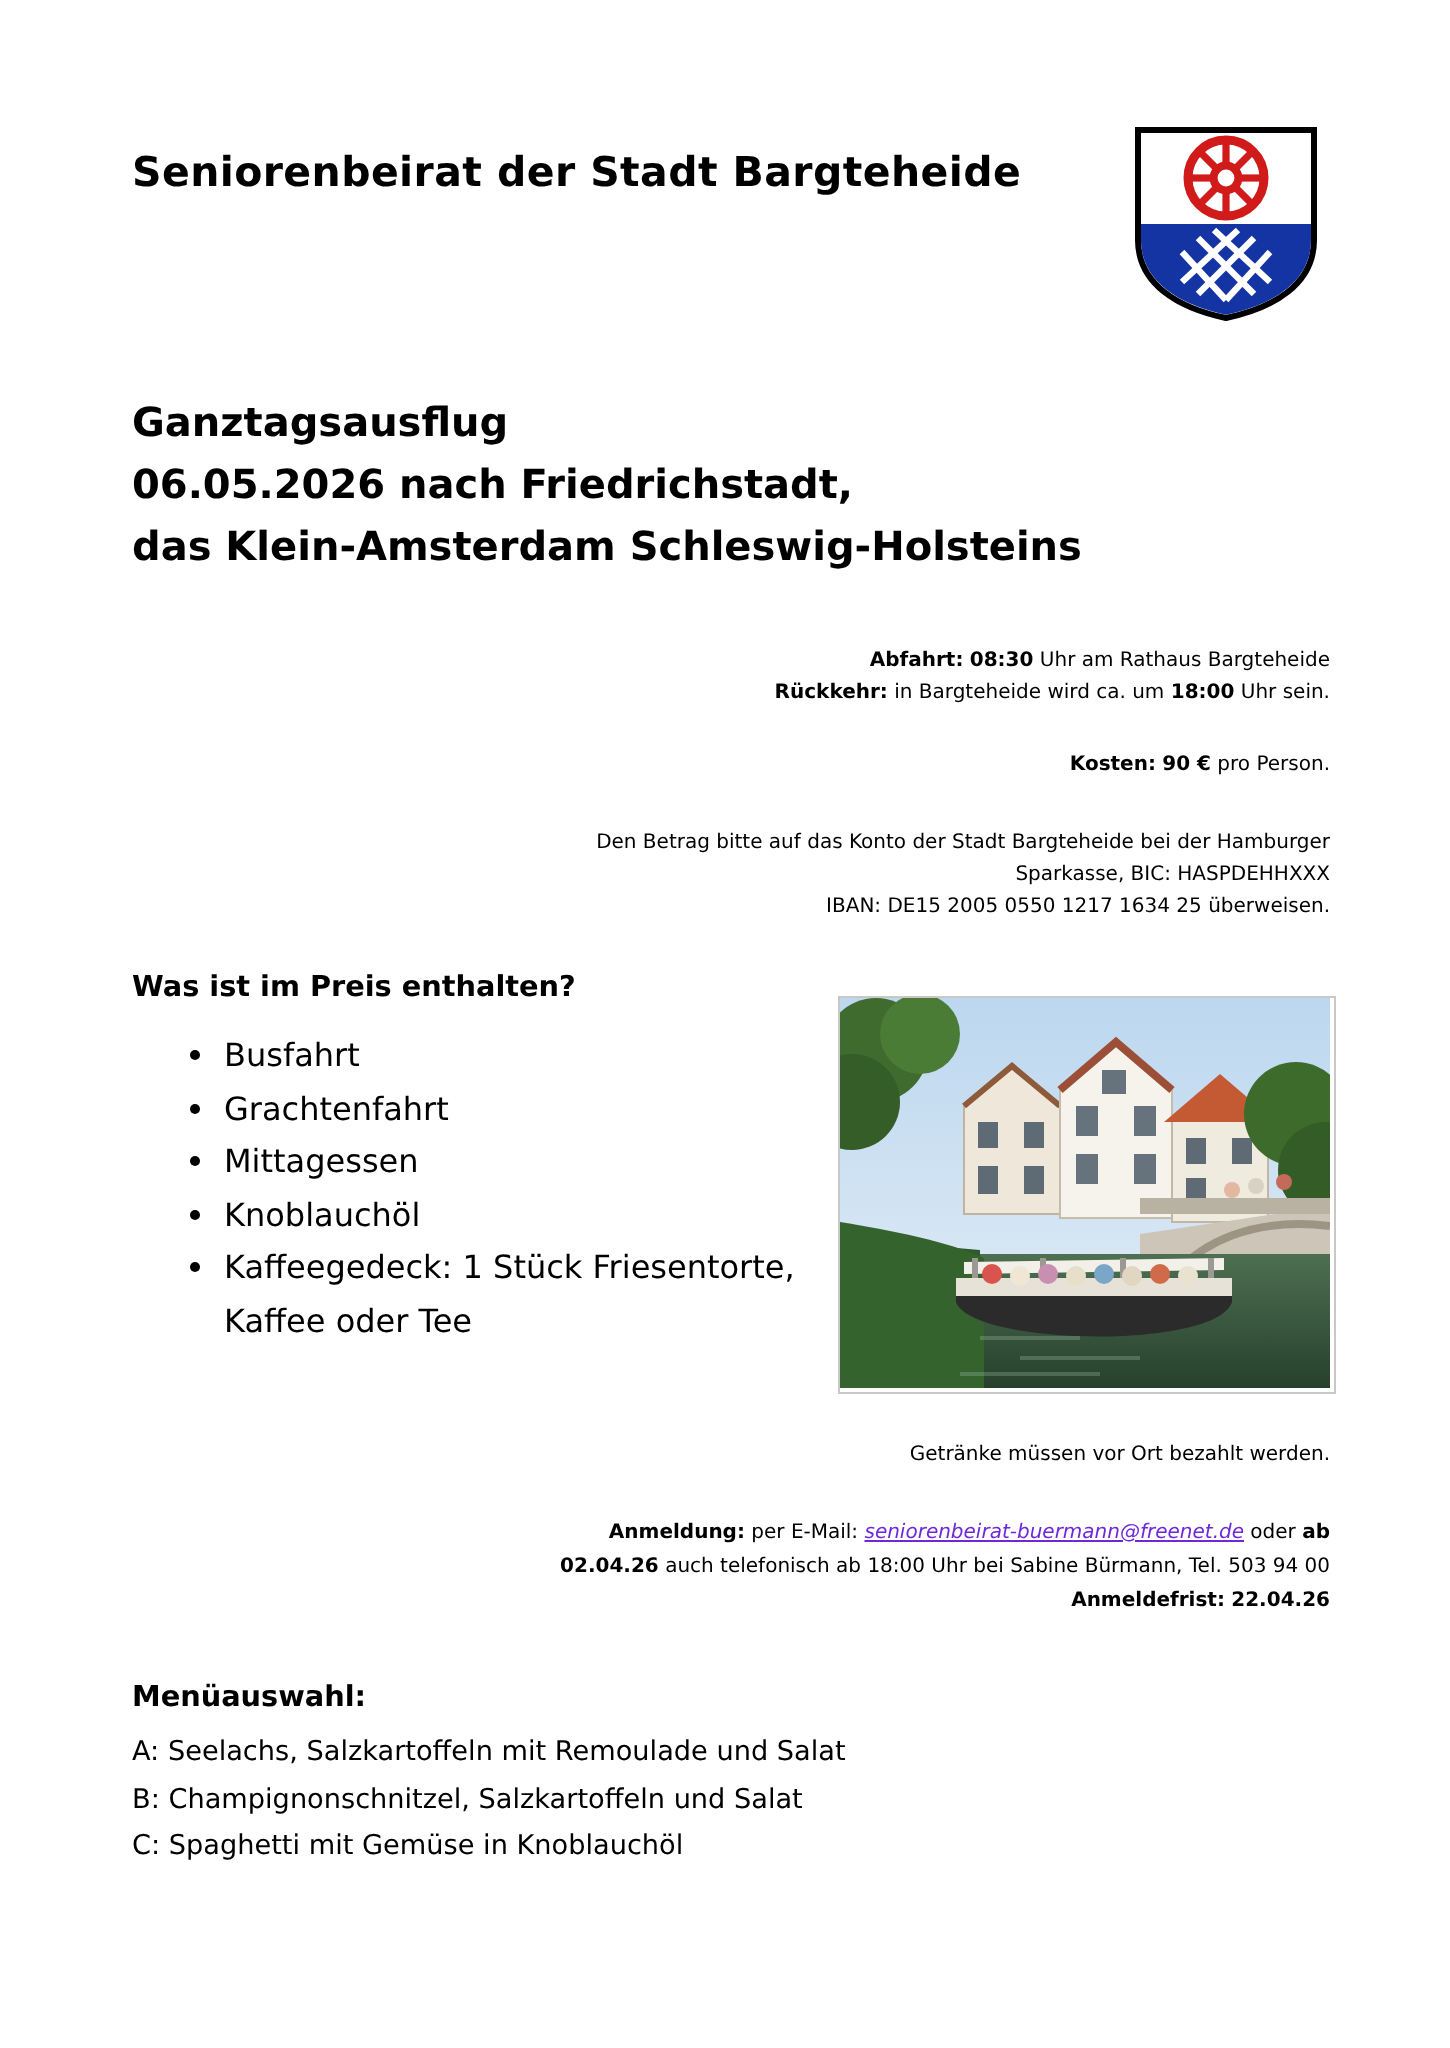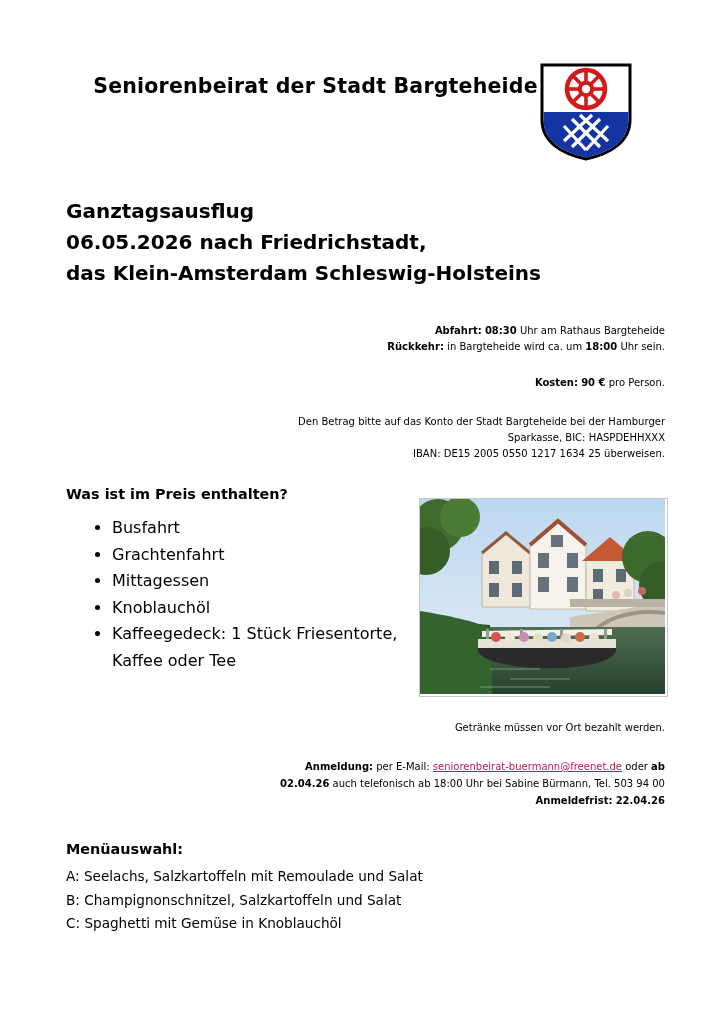--- a/index.html
+++ b/index.html
@@ -18,21 +18,21 @@
   .page {
     position: relative;
     width: 725px;
     height: 1024px;
     box-sizing: border-box;
     padding: 62px 60px 0 66px;
   }
   .header-row {
     display: flex;
     align-items: flex-start;
-    justify-content: center;
+    justify-content: space-between;
   }
   .org-title {
     font-size: 20.5px;
     font-weight: bold;
     letter-spacing: 0.2px;
     line-height: 1.2;
     margin-top: 12px;
     white-space: nowrap;
   }
   
@@ -85,22 +85,23 @@
     width: 247px;
     height: 197px;
     border: 1px solid #c8c8c8;
     overflow: hidden;
   }
   .photo svg { display:block; }
 
   .sec-drinks { margin-top: 46px; }
   .sec-signup { margin-top: 22px; line-height: 1.72; }
   .sec-signup a {
-    color: #be185d;
+    color: #6d28d9;
     text-decoration: underline;
+    font-style: italic;
   }
   .sec-menu-h {
     margin-top: 32px;
     font-size: 14.4px;
     font-weight: bold;
   }
   .menu-lines {
     margin-top: 8px;
     font-size: 13.6px;
     line-height: 1.72;

